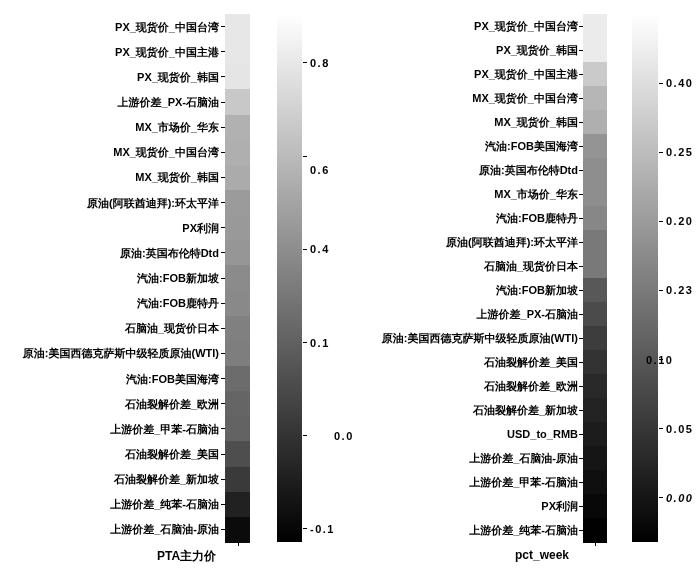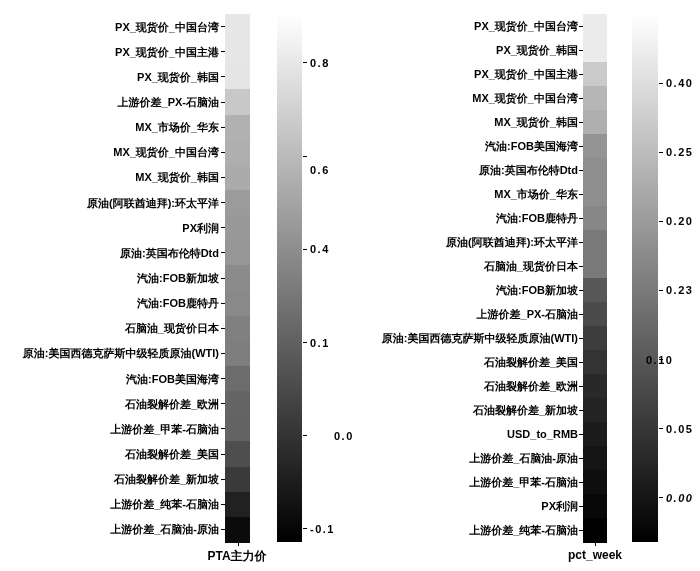--- a/index.html
+++ b/index.html
@@ -42,21 +42,20 @@
     line-height: 14px;
     font-size: 11px;
     font-weight: bold;
     color: #000000;
     letter-spacing: 1.5px;
     white-space: nowrap;
   }
   .x-axis-label {
     position: absolute;
     width: 160px;
-    text-align: center;
     font-size: 12px;
     font-weight: bold;
     color: #000000;
     white-space: nowrap;
   }
 </style>
 </head>
 <body>
 
 <div id="figure">

